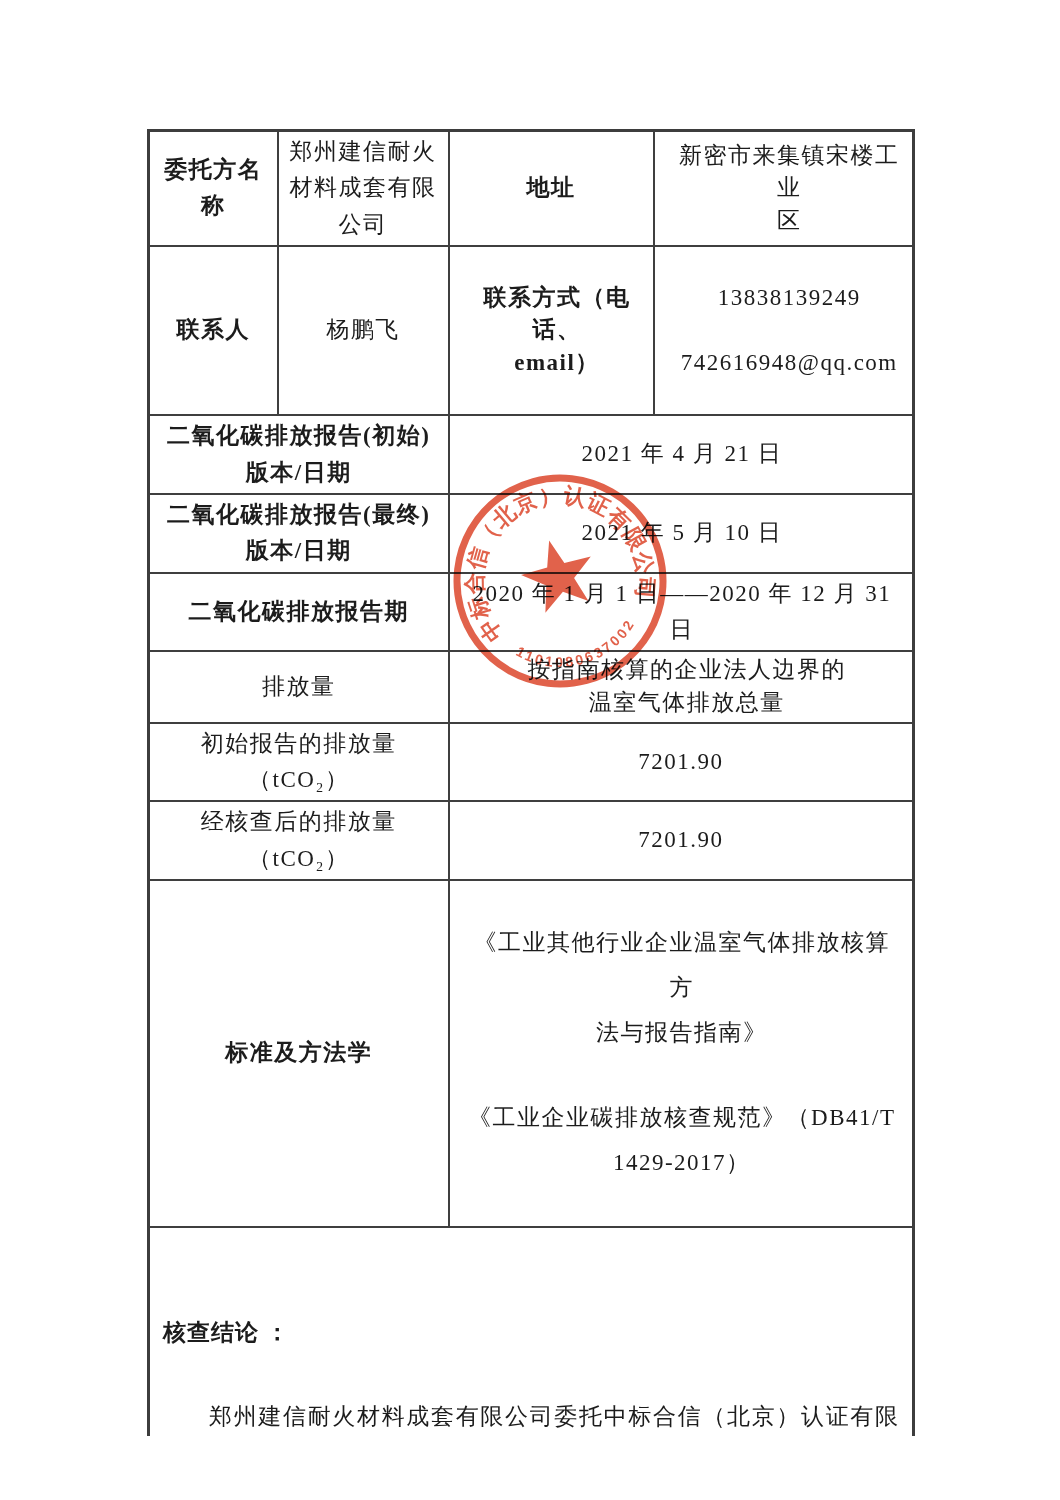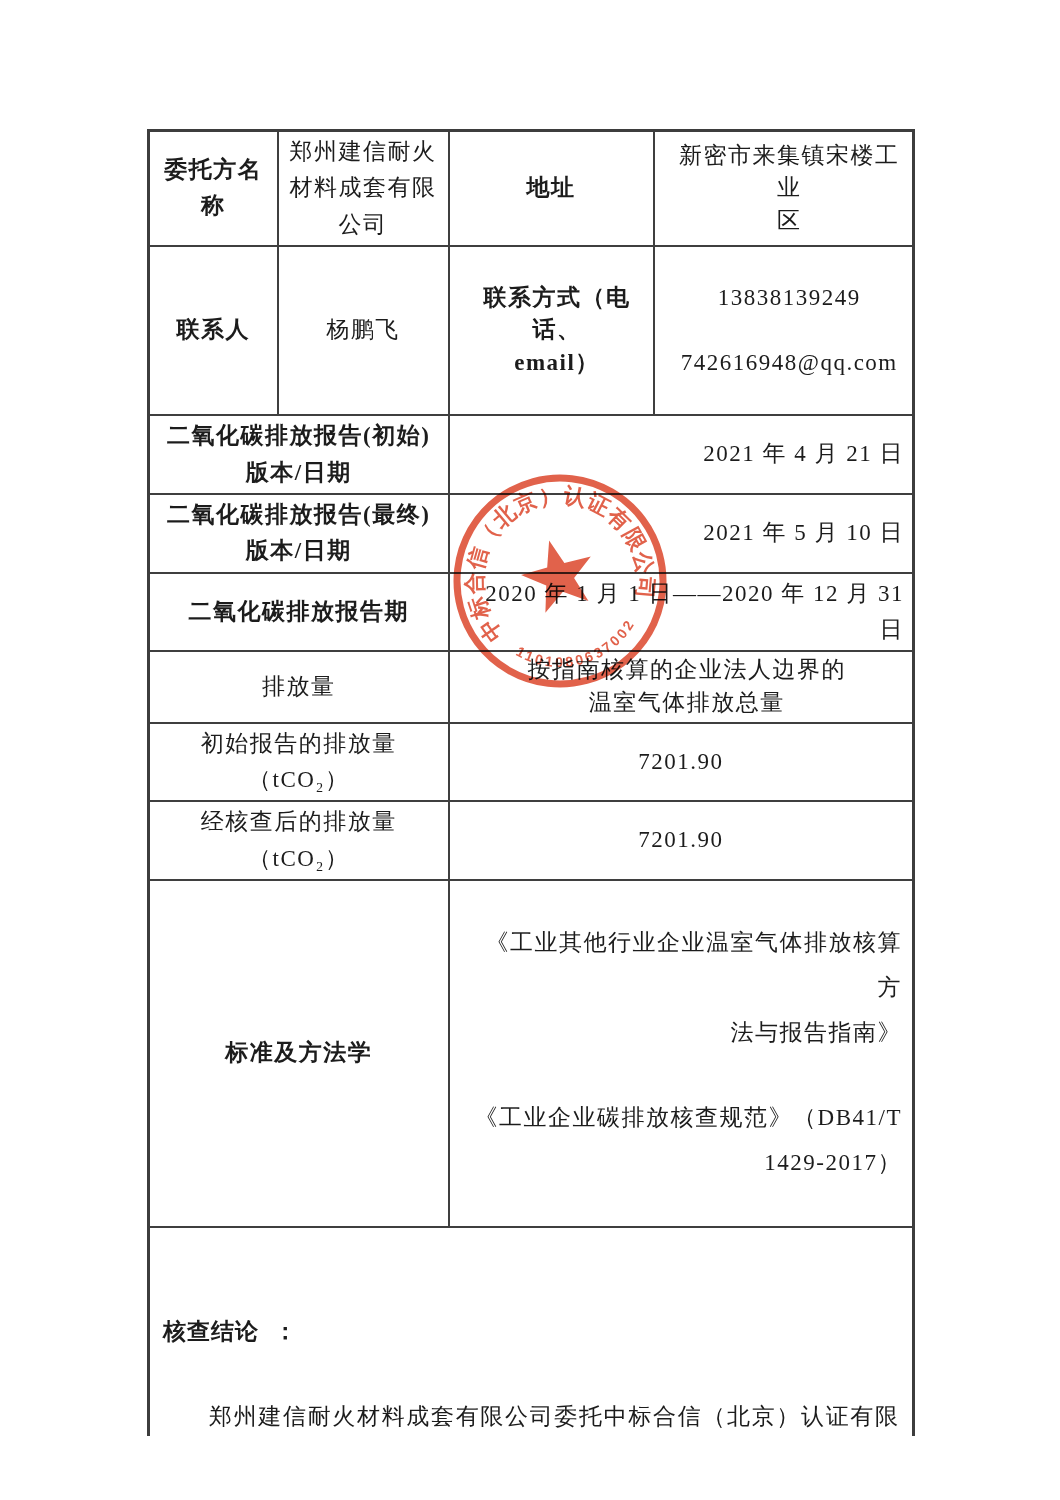--- a/index.html
+++ b/index.html
@@ -39,31 +39,30 @@
   .r5 { height: 45px; }
   .r6 { height: 67px; }
   .r7 { height: 61px; }
   .r8 { height: 59px; border-radius: 14px; }
   .r9 { height: 149px; }
   .r10 { height: 521px; }
 
   .c-center { text-align: center; }
   .c-left   { text-align: center; }
   .tight    { line-height: 1.42; padding-left: 20px; }
-  .val-left { text-align: right; padding-left: 10px; }
+  .val-left { text-align: center; padding-left: 10px; }
 
   .r9 td p { margin: 2px; line-height: 1.95; }
 
   .r10 td { vertical-align: top; padding: 8px 13px 0 13px; }
   .concl-title {
     font-weight: bold;
     font-size: 23px;
     line-height: 46px;
     margin: 0;
-    font-family: Liberation Mono, monospace;
   }
   .concl p {
     margin: 0;
     font-size: 23px;
     line-height: 48px;
     text-indent: 2em;
     text-align: justify;
     letter-spacing: 1px;
   }
 

